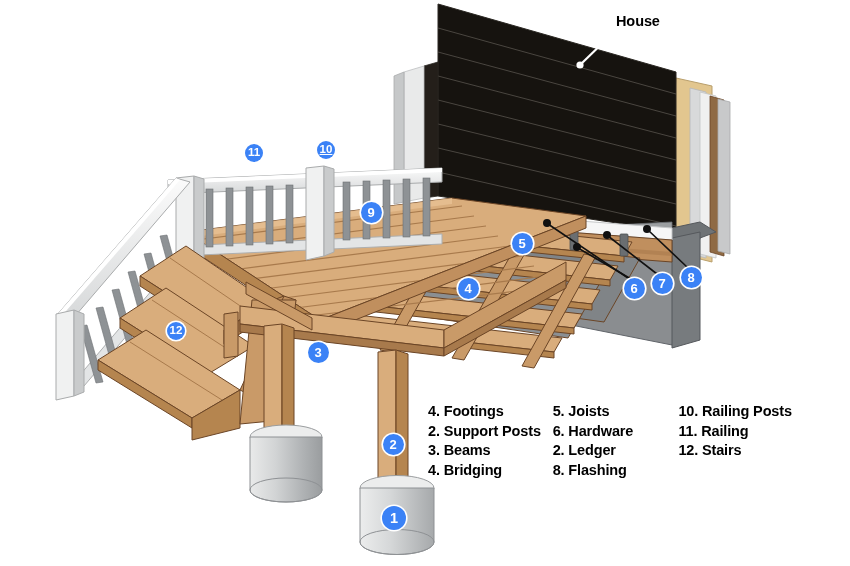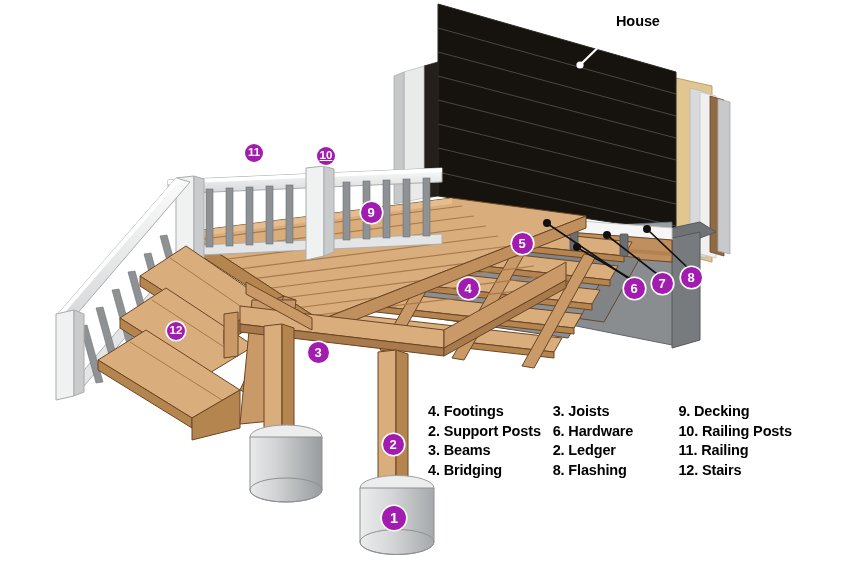--- a/index.html
+++ b/index.html
@@ -16,21 +16,21 @@
   .legend-col.c2{width:126px;}
   .legend-col.c3{width:150px;}
   .legend-item{font-size:14.5px;font-weight:bold;color:#000000;
                line-height:19.5px;white-space:nowrap;letter-spacing:-0.15px;}
 
   
   .house-label{position:absolute;left:616px;top:13px;font-size:14.5px;
                font-weight:bold;color:#000000;letter-spacing:-0.1px;}
 
   
-  .badge{position:absolute;border-radius:50%;background:#a21caf;
+  .badge{position:absolute;border-radius:50%;background:#3b82f6;
          color:#ffffff;font-weight:bold;display:flex;align-items:center;
          justify-content:center;box-shadow:0 0 0 1.6px #ffffff;
          line-height:1;}
   .badge.sz1{width:21px;height:21px;font-size:13px;margin-left:-10.5px;margin-top:-10.5px;}
   .badge.sz2{width:24px;height:24px;font-size:14.5px;margin-left:-12px;margin-top:-12px;}
   .badge.sz3{width:18px;height:18px;font-size:11.5px;margin-left:-9px;margin-top:-9px;}
 </style>
 </head>
 <body>
 
@@ -266,38 +266,37 @@
 
   <div class="badge sz2" style="left:394px;top:518px;">1</div>
   <div class="badge sz1" style="left:393px;top:444px;">2</div>
   <div class="badge sz1" style="left:318px;top:352px;">3</div>
   <div class="badge sz1" style="left:468px;top:288px;">4</div>
   <div class="badge sz1" style="left:522px;top:243px;">5</div>
   <div class="badge sz1" style="left:634px;top:288px;">6</div>
   <div class="badge sz1" style="left:662px;top:283px;">7</div>
   <div class="badge sz1" style="left:691px;top:277px;">8</div>
   <div class="badge sz1" style="left:371px;top:212px;">9</div>
-  <div class="badge sz3" style="left:326px;top:156px;text-decoration:underline;">10</div>
+  <div class="badge sz3" style="left:326px;top:150px;text-decoration:underline;">10</div>
   <div class="badge sz3" style="left:254px;top:153px;">11</div>
   <div class="badge sz3" style="left:176px;top:331px;">12</div>
 
   <div class="legend">
     <div class="legend-col c1">
       <div class="legend-item">4. Footings</div>
       <div class="legend-item">2. Support Posts</div>
       <div class="legend-item">3. Beams</div>
       <div class="legend-item">4. Bridging</div>
     </div>
     <div class="legend-col c2">
-      <div class="legend-item">3. Joists</div>
+      <div class="legend-item">5. Joists</div>
       <div class="legend-item">6. Hardware</div>
       <div class="legend-item">2. Ledger</div>
       <div class="legend-item">8. Flashing</div>
     </div>
     <div class="legend-col c3">
-      <div class="legend-item">9. Decking</div>
       <div class="legend-item">10. Railing Posts</div>
       <div class="legend-item">11. Railing</div>
       <div class="legend-item">12. Stairs</div>
     </div>
   </div>
 
 </div>
 
 </body></html>

